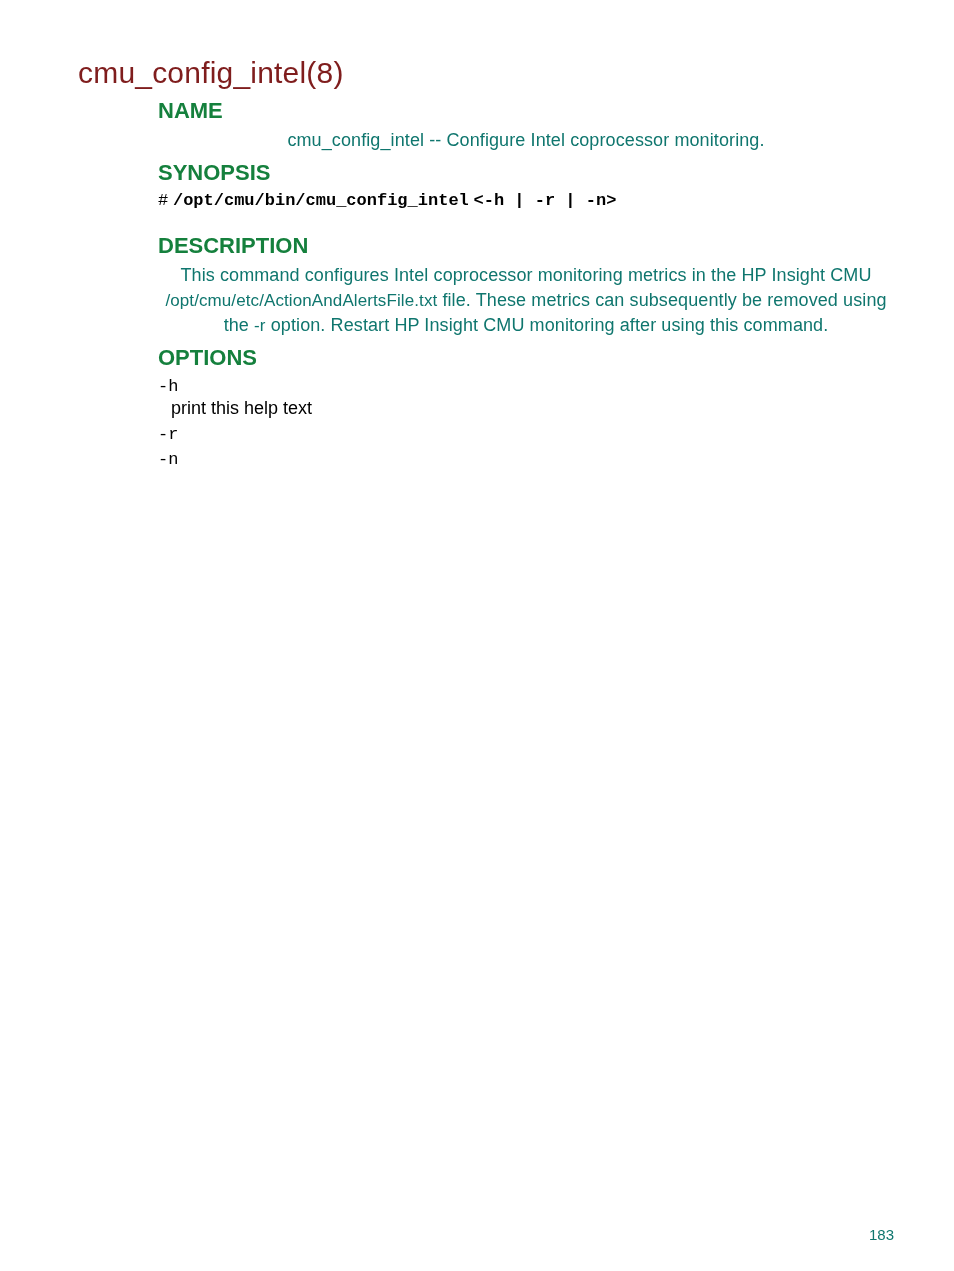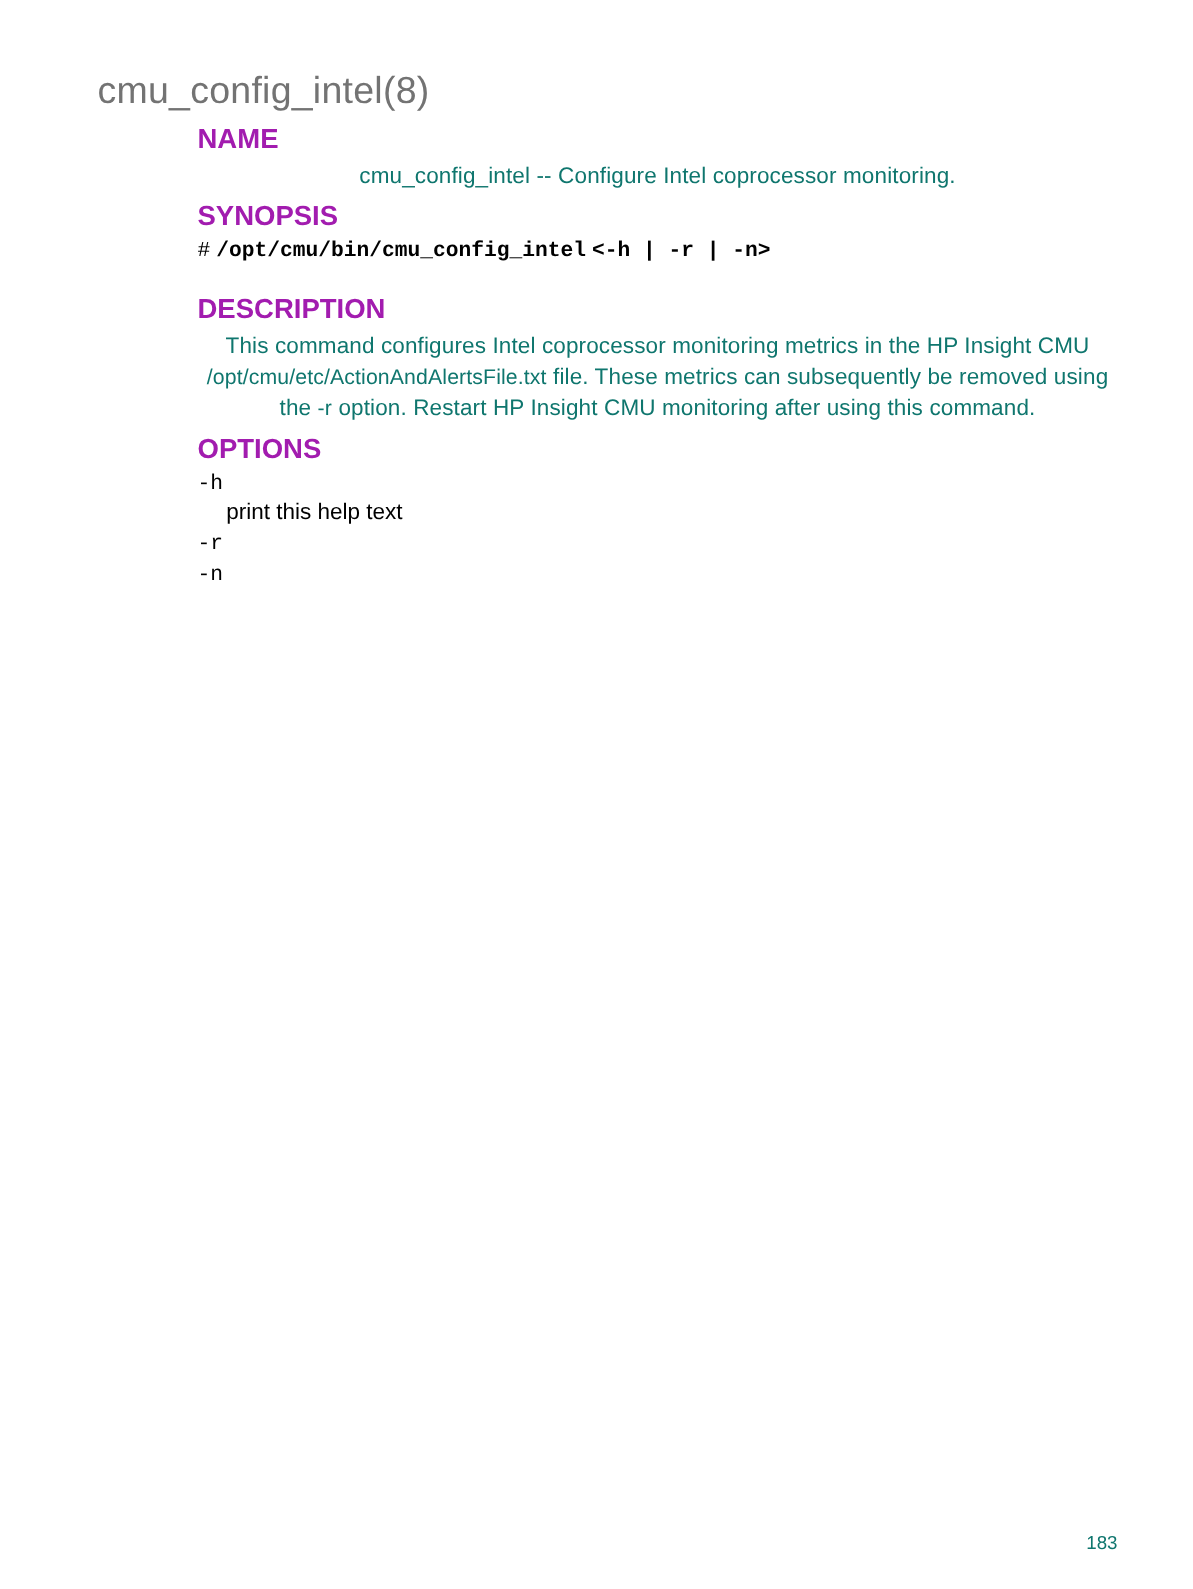--- a/index.html
+++ b/index.html
@@ -13,29 +13,29 @@
     position: relative;
     box-sizing: border-box;
   }
   .page {
     padding: 56px 60px 40px 78px;
     box-sizing: border-box;
     height: 100%;
     position: relative;
   }
   .title {
-    color: #737373;
+    color: #7f1d1d;
     font-size: 30px;
     font-weight: normal;
     letter-spacing: 0.2px;
     margin: 0 0 6px 0;
     font-family: Arial, Helvetica, sans-serif;
   }
   .section-heading {
-    color: #a21caf;
+    color: #15803d;
     font-size: 22px;
     font-weight: bold;
     margin: 8px 0 4px 0;
     font-family: Arial, Helvetica, sans-serif;
   }
   .indent {
     margin-left: 80px;
   }
   .body-text {
     font-size: 18px;
@@ -62,21 +62,21 @@
     font-family: "Courier New", Courier, monospace;
     font-weight: bold;
   }
   .opt-term {
     font-family: "Courier New", Courier, monospace;
     font-size: 17px;
     margin: 6px 0 2px 0;
   }
   .opt-desc {
     font-size: 18px;
-    margin: 0 0 6px 23px;
+    margin: 0 0 6px 13px;
     font-family: Arial, Helvetica, sans-serif;
     font-stretch: condensed;
   }
   .pagenum {
     position: absolute;
     bottom: 28px;
     right: 60px;
     font-size: 15px;
     color: #0f766e;
     font-family: Arial, Helvetica, sans-serif;

